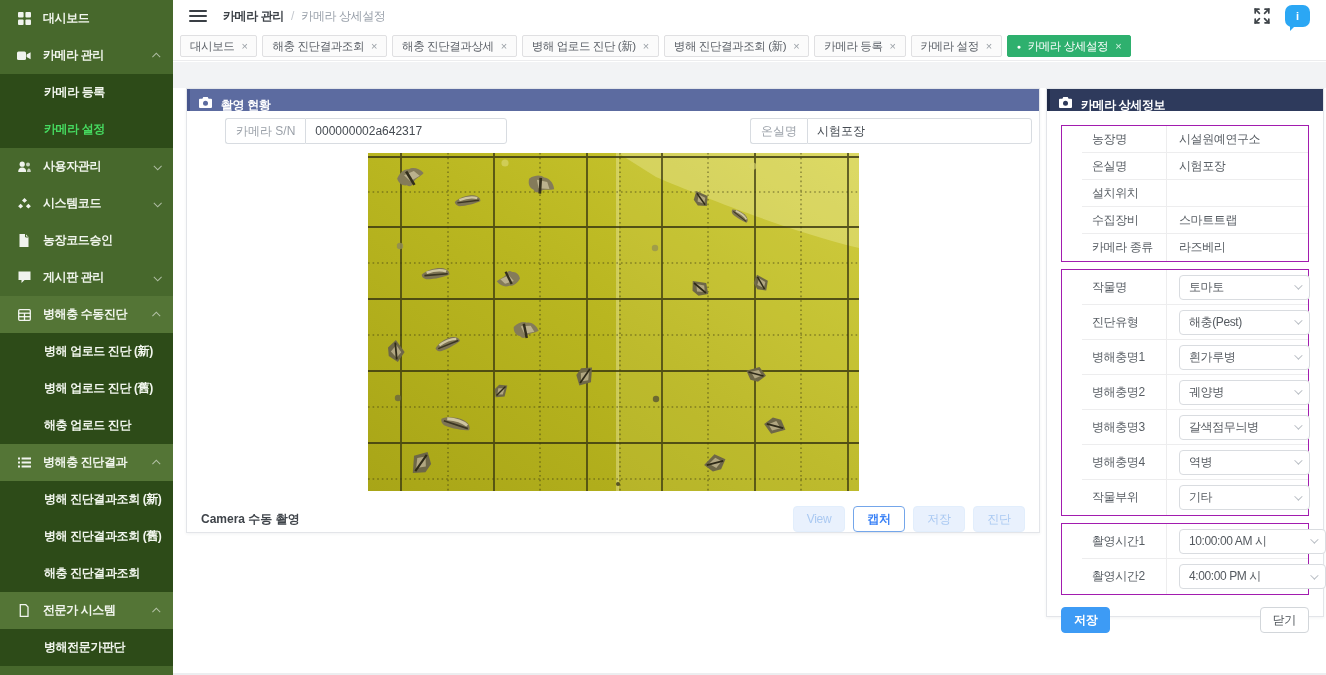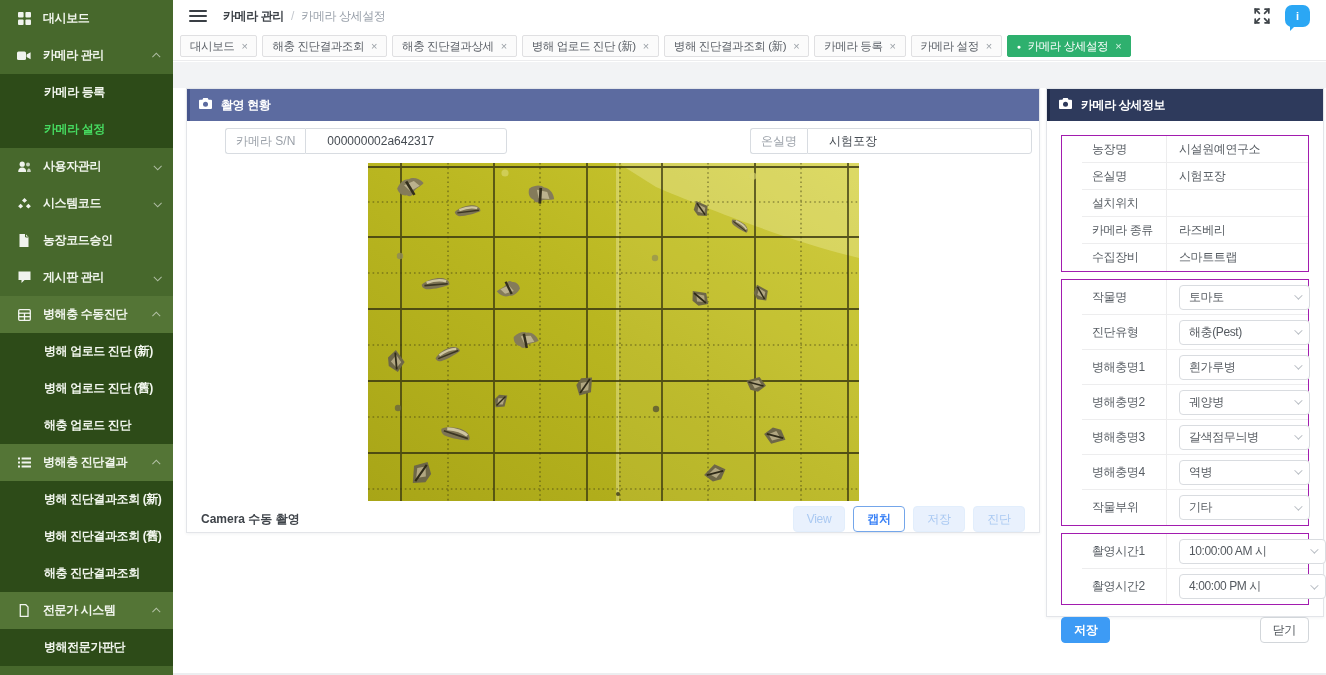--- a/index.html
+++ b/index.html
@@ -42,28 +42,28 @@
   .tab .x { color:#9aa0a6; font-size:11px; }
   .tab.active { background:#2eb06e; border-color:#2eb06e; color:#fff; }
   .tab.active .x { color:#d9f4e6; }
   .tab .dot { font-size:7px; line-height:1; }
   .content-band { position:absolute; left:173px; right:0; top:62px; height:26px; background:#f2f3f5; }
   .bottom-line { position:absolute; left:0; right:0; bottom:0; height:2px; background:#eceef0; }
   
   .panel { position:absolute; background:#fff; border:1px solid #e3e5e9; box-shadow:0 1px 3px rgba(40,50,70,.06); }
   #capturePanel { left:186px; top:88px; width:854px; height:445px; }
   #detailPanel  { left:1046px; top:88px; width:278px; height:529px; }
-  .panel-head { height:22px; display:flex; align-items:center; gap:9px; color:#fff; font-weight:700; font-size:12px; padding:16px 9px; letter-spacing:-0.4px; }
+  .panel-head { height:22px; display:flex; align-items:flex-start; gap:9px; color:#fff; font-weight:700; font-size:12px; padding:8px 9px; letter-spacing:-0.4px; }
   #capturePanel .panel-head { background:#5c6ba0; border-left:3px solid #46558c; }
   #detailPanel .panel-head  { background:#2e3a5c; border-left:3px solid #1f2a47; }
   
   .cap-controls { display:flex; justify-content:space-between; margin:7px 7px 0 7px; }
   .igroup { display:flex; height:26px; }
   .igroup .ilabel { display:flex; align-items:center; padding:0 10px; border:1px solid #d8dce1; border-right:none; border-radius:3px 0 0 3px; color:#9aa0a8; background:#fff; white-space:nowrap;margin-left:31px; }
-  .igroup input { height:26px; border:1px solid #d8dce1; border-radius:0 3px 3px 0; padding:0 21px; font-size:12px; color:#454b52; outline:none; font-family:inherit; background:#fff; }
+  .igroup input { height:26px; border:1px solid #d8dce1; border-radius:0 3px 3px 0; padding:0 9px; font-size:12px; color:#454b52; outline:none; font-family:inherit; background:#fff; }
   .sn-input { width:202px; }
   .gh-input { width:225px; }
   .trap-wrap { display:flex; justify-content:center; margin-top:9px; }
   .cap-footer { position:absolute; left:14px; right:14px; bottom:0; display:flex; align-items:center; justify-content:space-between; }
   .flabel { font-weight:700; color:#3f444a; }
   .btn-row { display:flex; gap:8px; }
   .btn { min-width:52px; height:26px; border-radius:4px; font-size:12px; display:inline-flex; align-items:center; justify-content:center; padding:0 12px; cursor:pointer; font-family:inherit; letter-spacing:-0.3px; }
   .btn.ghost-disabled { background:#e9f1fd; color:#aac9f2; border:1px solid #e2eefc; }
   .btn.outline { background:#fff; border:1px solid #74a6ea; color:#3b82f6; font-weight:700; }
   
@@ -445,26 +445,26 @@
         </div>
         <div class="row info-row">
           <span class="rlabel">온실명</span>
           <span class="rvalue">시험포장</span>
         </div>
         <div class="row info-row">
           <span class="rlabel">설치위치</span>
           <span class="rvalue"></span>
         </div>
         <div class="row info-row">
+          <span class="rlabel">수집장비</span>
+          <span class="rvalue">스마트트랩</span>
+        </div>
+        <div class="row info-row">
           <span class="rlabel">카메라 종류</span>
           <span class="rvalue">라즈베리</span>
-        </div>
-        <div class="row info-row">
-          <span class="rlabel">수집장비</span>
-          <span class="rvalue">스마트트랩</span>
         </div>
       </div>
 
       <div class="sect">
         <div class="row sel-row">
           <span class="rlabel">작물명</span>
           <span class="rvalue-sel">
               <span class="select">
                 <span>토마토</span>
                 <span class="schev"></span>

